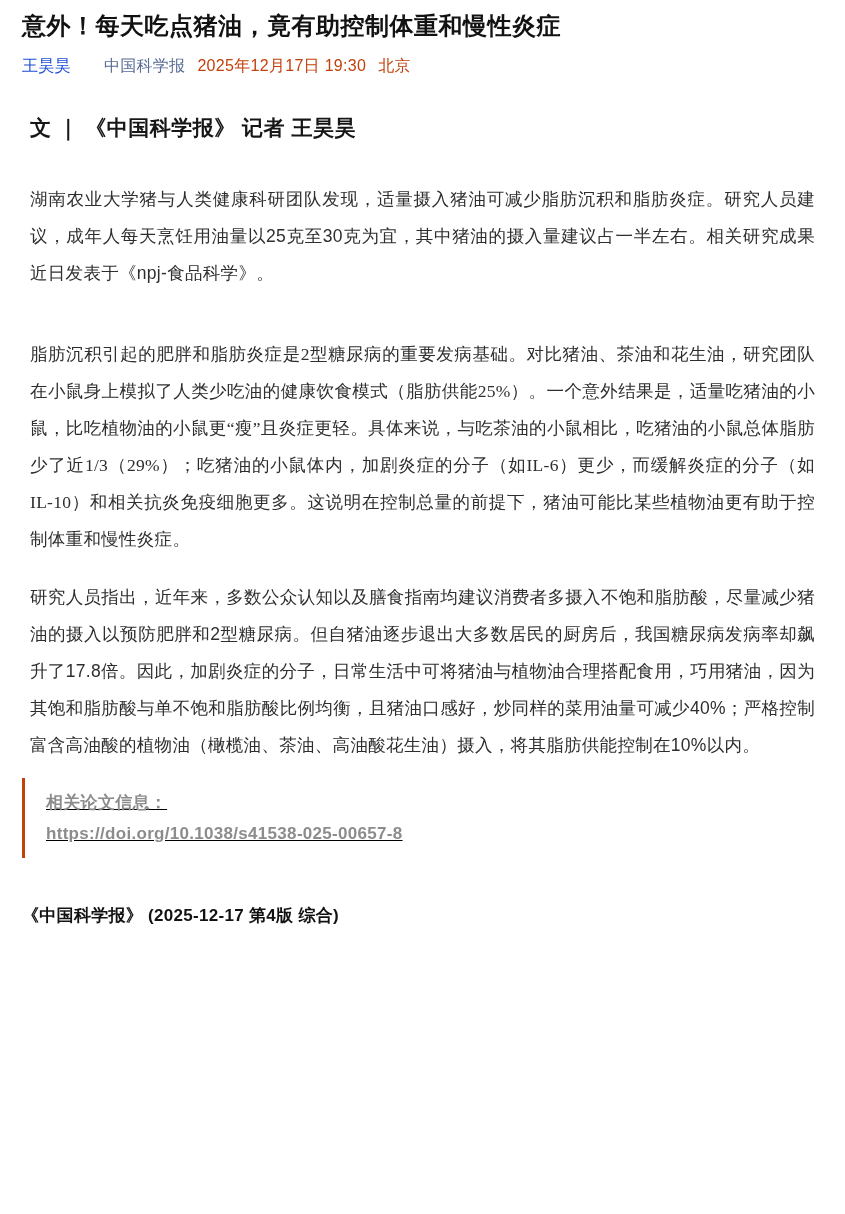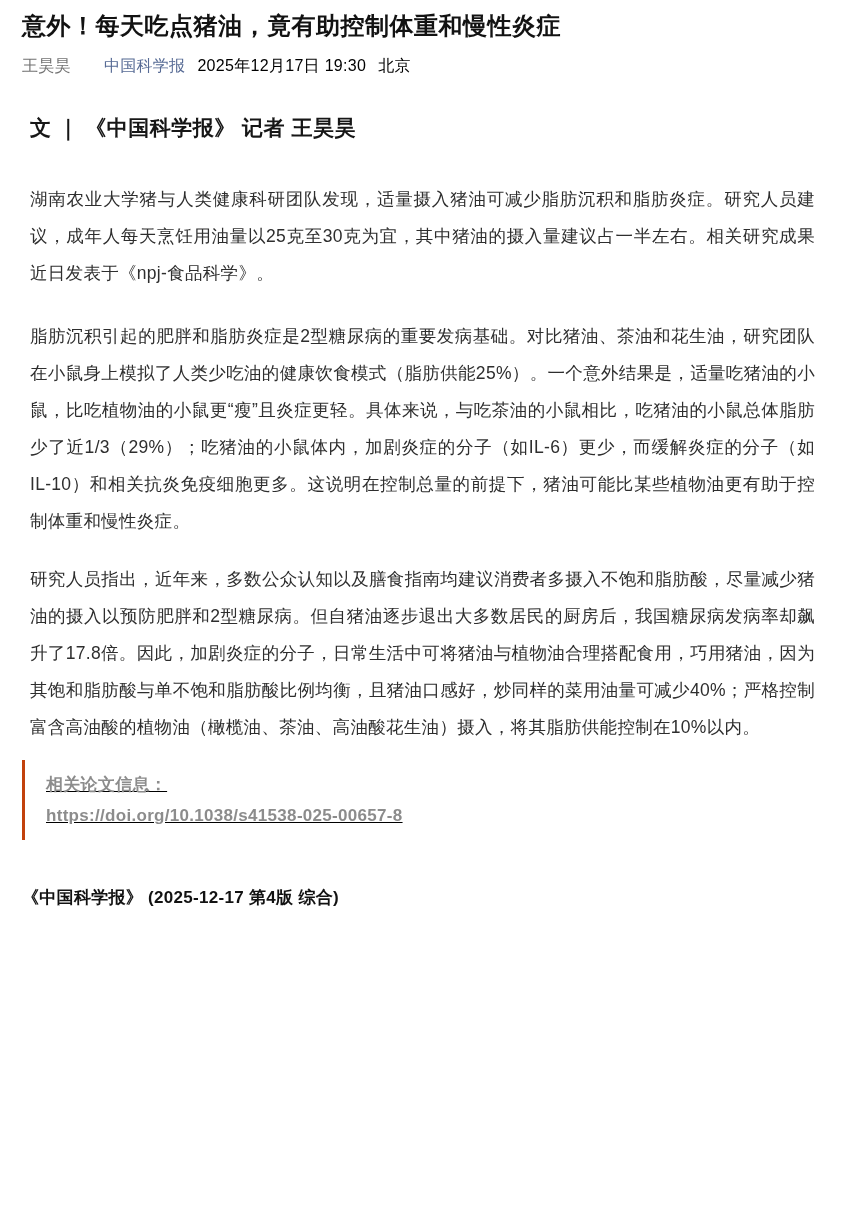--- a/index.html
+++ b/index.html
@@ -29,49 +29,49 @@
   .byline {
     margin-top: 13px;
     font-size: 16px;
     line-height: 22px;
     color: #b2b6bb;
     display: flex;
     align-items: baseline;
     gap: 12px;
     letter-spacing: 0.3px;
   }
-  .byline .author { color: #737373; }
+  .byline .author { color: #1d4ed8; }
   .byline .source-link {
     color: #576b95;
     text-decoration: none;
     cursor: pointer;
     margin-left: 21px;
   }
-  .byline .meta { color: #000000; }
+  .byline .meta { color: #c2410c; }
   .article {
     padding-left: 8px;
   }
   .lead {
     margin: 39px 0 0 0;
     font-size: 21px;
     line-height: 24px;
     font-weight: 700;
     color: #161616;
     letter-spacing: 0.5px;
   }
   .body-para {
     font-size: 17.5px;
     line-height: 37px;
     color: #2e2e2e;
     text-align: justify;
     letter-spacing: 0.3px;
     margin: 0;
   }
   .p1 { margin-top: 41px; }
-  .p2 { margin-top: 26px; }
+  .p2 { margin-top: 44px; font-family: Liberation Serif, serif; }
   .p3 { margin-top: 27px; }
   .p4 { margin-top: 21px; }
   .paper-quote {
     margin: 14px 0 0 -8px;
     border-left: 3px solid #c2410c;
     padding: 9px 0 9px 21px;
     text-decoration: underline;
   }
   .paper-quote p {
     margin: 0;

